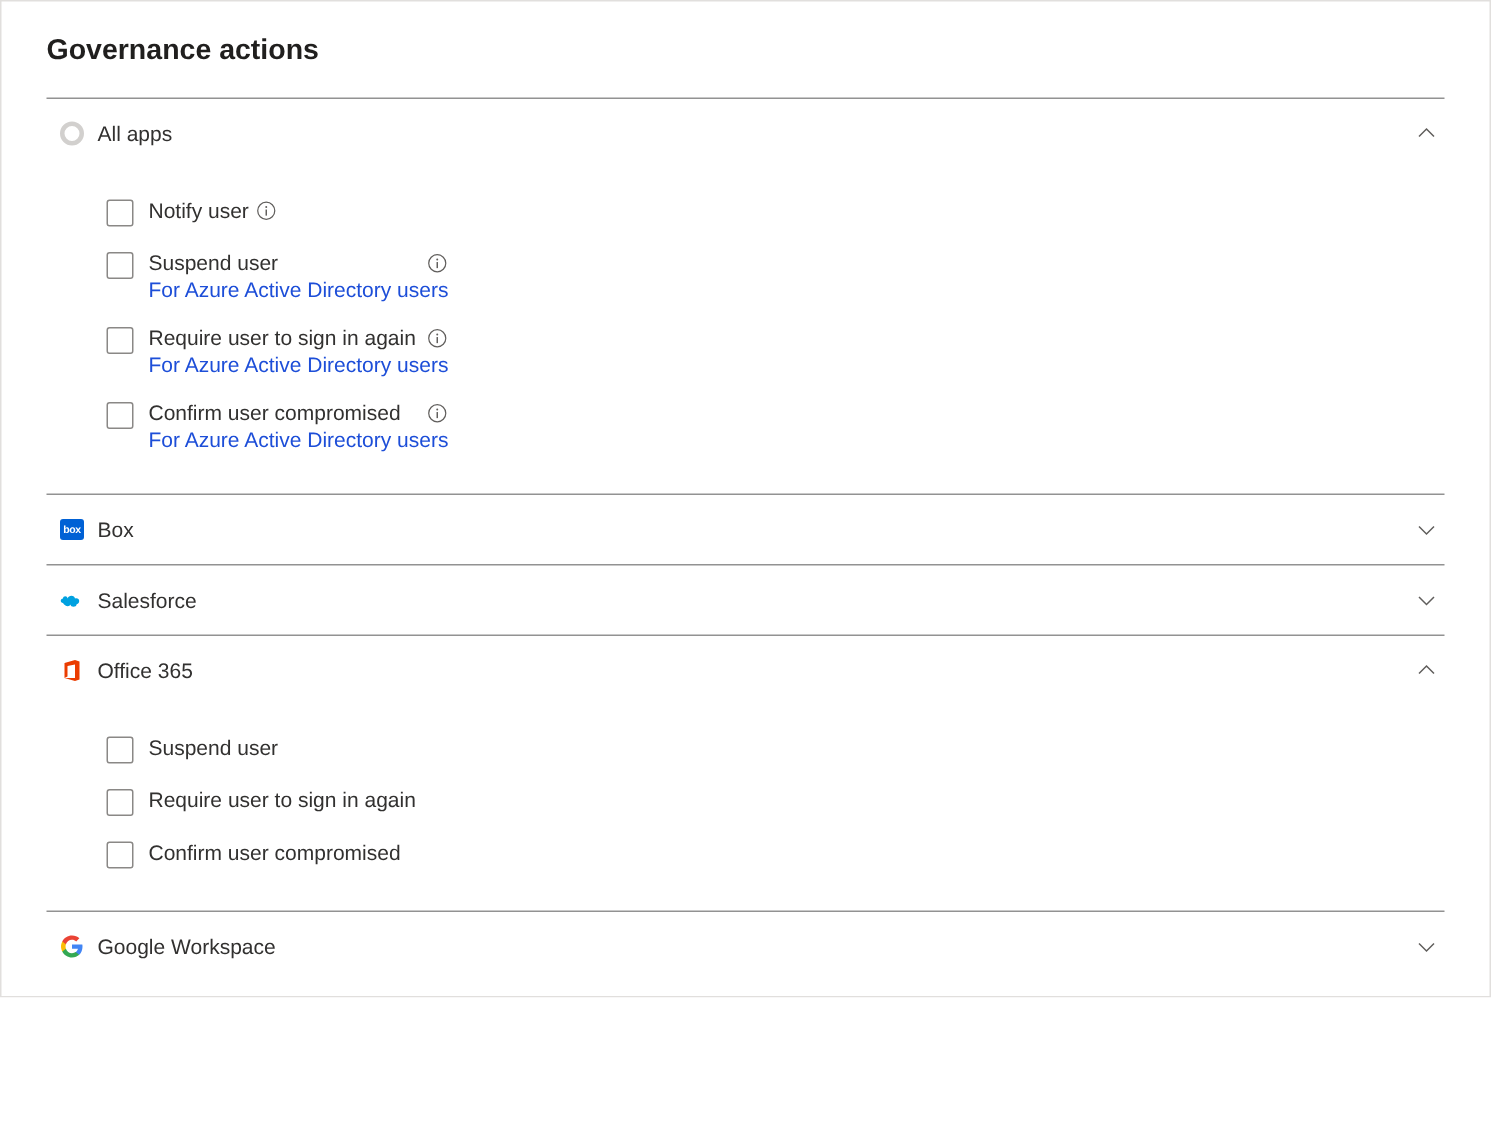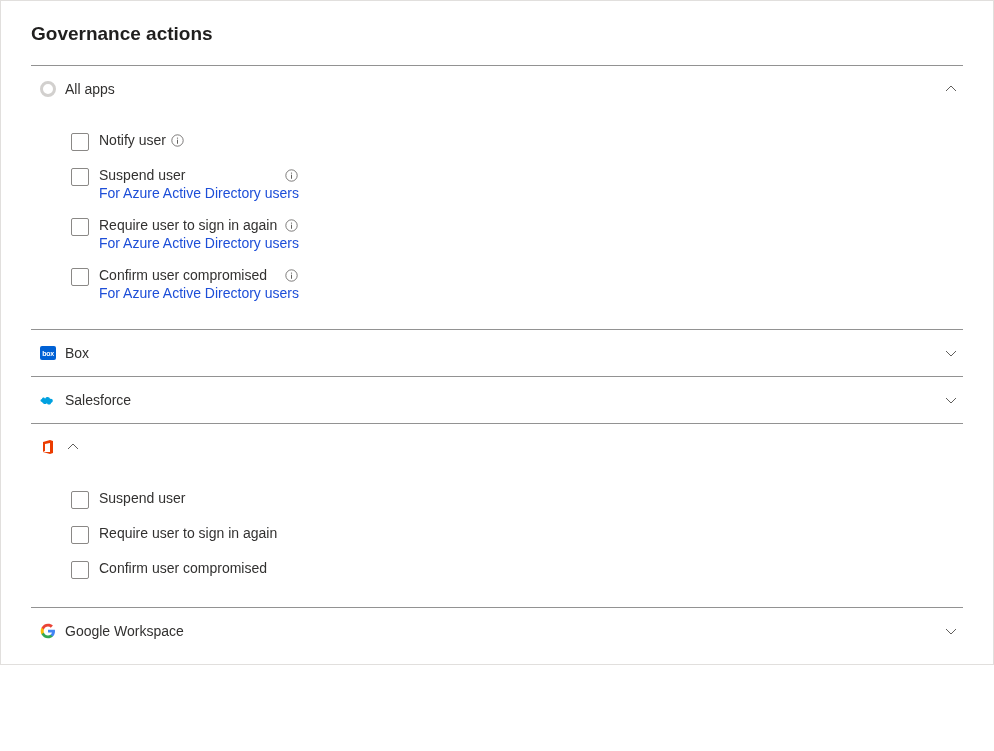--- a/index.html
+++ b/index.html
@@ -247,20 +247,21 @@
     </div>
   </div>
 
   <div class="section">
     <div class="section-header">
       <span class="section-icon">
         <svg width="16" height="16" viewBox="0 0 16 16">
             <path d="M10 1 L3 3 L3 13 L5 12 L5 5 L10 4 L10 13 L3 13 L10 15 L13 14 L13 2 Z" fill="#eb3c00"></path>
           </svg>
       </span>
+      <span class="section-title">Office 365</span>
       <span class="chevron">
         <svg width="12" height="12" viewBox="0 0 12 12">
             <path d="M1 8 L6 3 L11 8" stroke="#605e5c" stroke-width="1" fill="none"></path>
           </svg>
       </span>
     </div>
     <div class="section-body">
       <div class="action-item">
         <div class="checkbox"></div>
         <div class="action-text-block">

